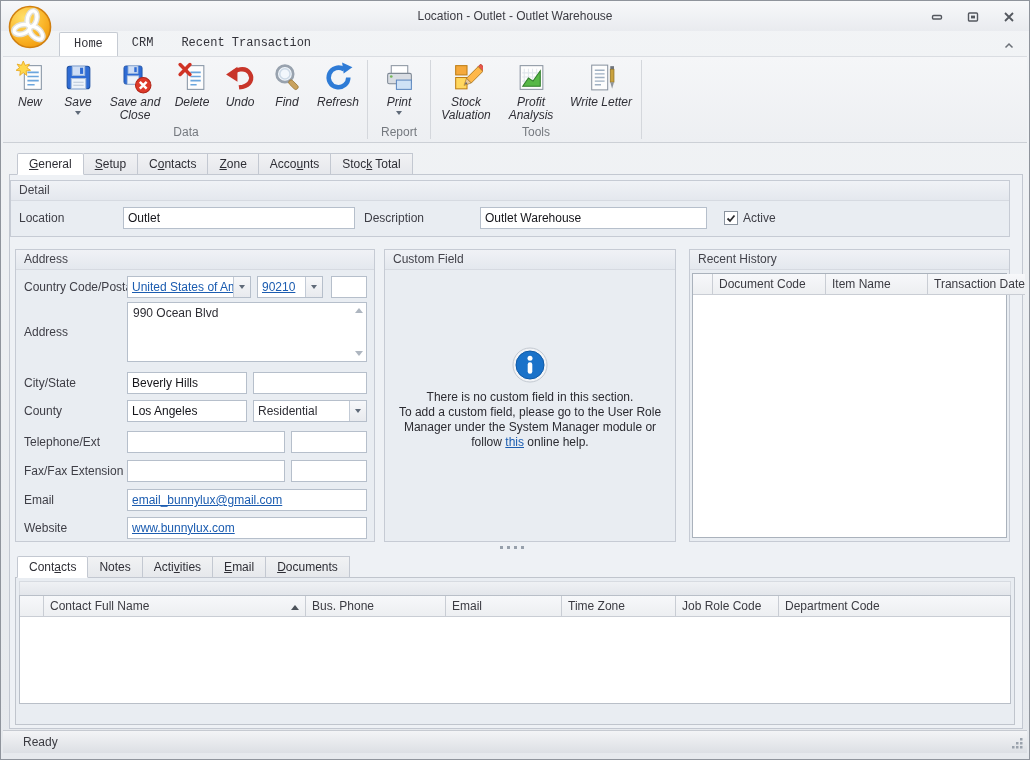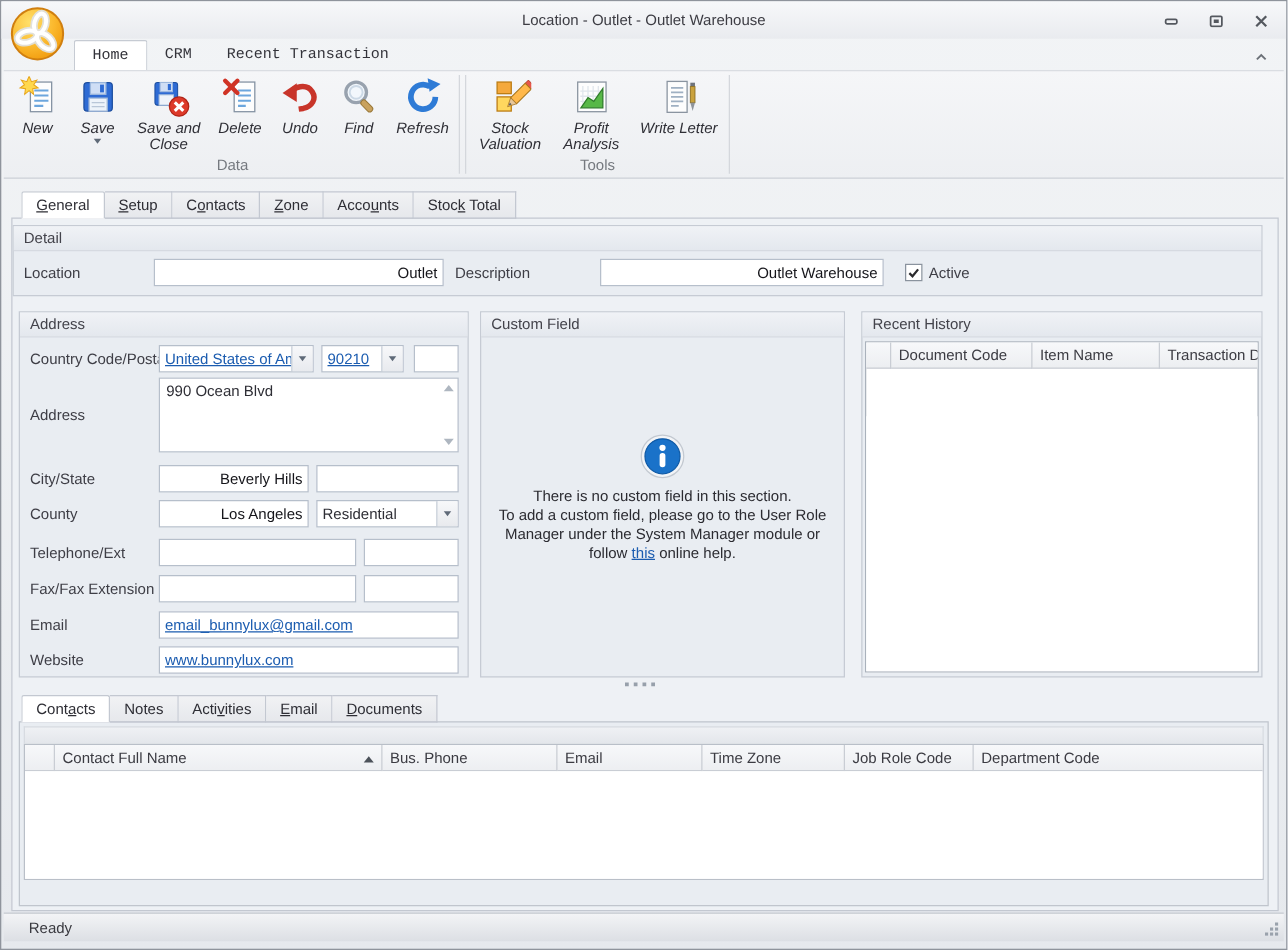--- a/index.html
+++ b/index.html
@@ -50,21 +50,21 @@
 
   
   .main-panel { position:absolute; left:8px; top:173px; width:1014px; height:555px;
                 background:#eef1f5; border:1px solid #c3c8d1; }
 
   .gbox { position:absolute; border:1px solid #c6cbd4; background:#e9edf2; }
   .gbox-header { height:20px; line-height:19px; padding-left:8px; color:#43434b;
                  background:linear-gradient(#f0f2f6,#e4e8ee); border-bottom:1px solid #d6dae1; }
 
   .field { background:#fff; border:1px solid #b6bfcb; height:22px; font-family:"Liberation Sans",sans-serif;
-           font-size:12px; padding:0 4px; color:#15151a;text-align:right; }
+           font-size:12px; padding:0 4px; color:#15151a; }
   .flabel { color:#3e3e46; }
   .link { color:#1b5cb0; text-decoration:underline; }
 
   
   .detail-box { left:0; top:5px; width:1000px; height:57px; }
   .detail-row { display:flex; align-items:center; height:34px; padding-left:8px; }
   .detail-row .l1 { width:104px; }
   .detail-row .l2 { width:125px; padding-left:9px; }
   .checkbox-wrap { margin-left:17px; display:flex; align-items:center; gap:5px; cursor:default; }
   .checkbox { width:14px; height:14px; background:#fff; border:1px solid #8a939e; display:flex; align-items:center; justify-content:center; }
@@ -85,21 +85,21 @@
 
   
   .custom-box { left:374px; top:74px; width:292px; height:293px; }
   .custom-body { display:flex; flex-direction:column; align-items:center; padding-top:76px; }
   .custom-body svg { width:38px; height:38px; }
   .custom-msg { margin-top:6px; width:278px; text-align:center; color:#2b2b31; line-height:15px; }
 
   
   .history-box { left:679px; top:74px; width:321px; height:293px; }
   .rh-table { position:absolute; left:2px; top:23px; right:2px; bottom:3px; border:1px solid #aab2bc; background:#fff;
-              display:flex; flex-direction:column;gap:38px; }
+              display:flex; flex-direction:row;gap:38px; }
   .grid-header { display:flex; height:21px; flex-shrink:0; background:linear-gradient(#f7f8fa,#eceef1); }
   .gh-cell { border-right:1px solid #c9cdd4; border-bottom:1px solid #c9cdd4; padding:3px 0 0 6px; color:#3b3b42;
              overflow:hidden; white-space:nowrap; cursor:default; }
   .gh-cell:last-child { border-right:none; }
   .grid-body { flex:1; background:#fff; }
 
   
   .splitter { position:absolute; left:487px; top:369px; width:30px; height:6px; display:flex; gap:4px; align-items:center; justify-content:center; cursor:default; }
   .dot { width:3px; height:3px; background:#97a0ab; }
 
@@ -248,20 +248,35 @@
             <polygon points="19.5,1.5 29.5,6 21,12" fill="#2e7bd6"></polygon>
           </svg>
           <span class="lbl">Refresh</span>
         </div>
       </div>
       <div class="rgroup-label">Data</div>
     </div>
 
     <div class="rsep"></div>
 
+    <div class="rgroup">
+      <div class="rgroup-btns">
+        <div class="rbtn w58">
+          <svg viewBox="0 0 32 32">
+            <rect x="8" y="4.5" width="16" height="9" fill="#fff" stroke="#8a94a0"></rect>
+            <rect x="4.5" y="12" width="23" height="10" rx="1.5" fill="#d9dde3" stroke="#7e8894"></rect>
+            <rect x="13" y="18.5" width="14.5" height="9" fill="#cfe2f6" stroke="#5b87c0"></rect>
+            <circle cx="8" cy="15" r="1.3" fill="#74b75a"></circle>
+          </svg>
+          <span class="lbl">Print</span>
+          <span class="drop arrow-down"></span>
+        </div>
+      </div>
+      <div class="rgroup-label">Report</div>
+    </div>
 
     <div class="rsep"></div>
 
     <div class="rgroup">
       <div class="rgroup-btns">
         <div class="rbtn w66">
           <svg viewBox="0 0 32 32">
             <rect x="5.5" y="4.5" width="11" height="9" fill="#f5a93c" stroke="#bd7d14"></rect>
             <rect x="5.5" y="16" width="11" height="11" fill="#ffd75e" stroke="#bd7d14"></rect>
             <g transform="rotate(45 22 15)">

